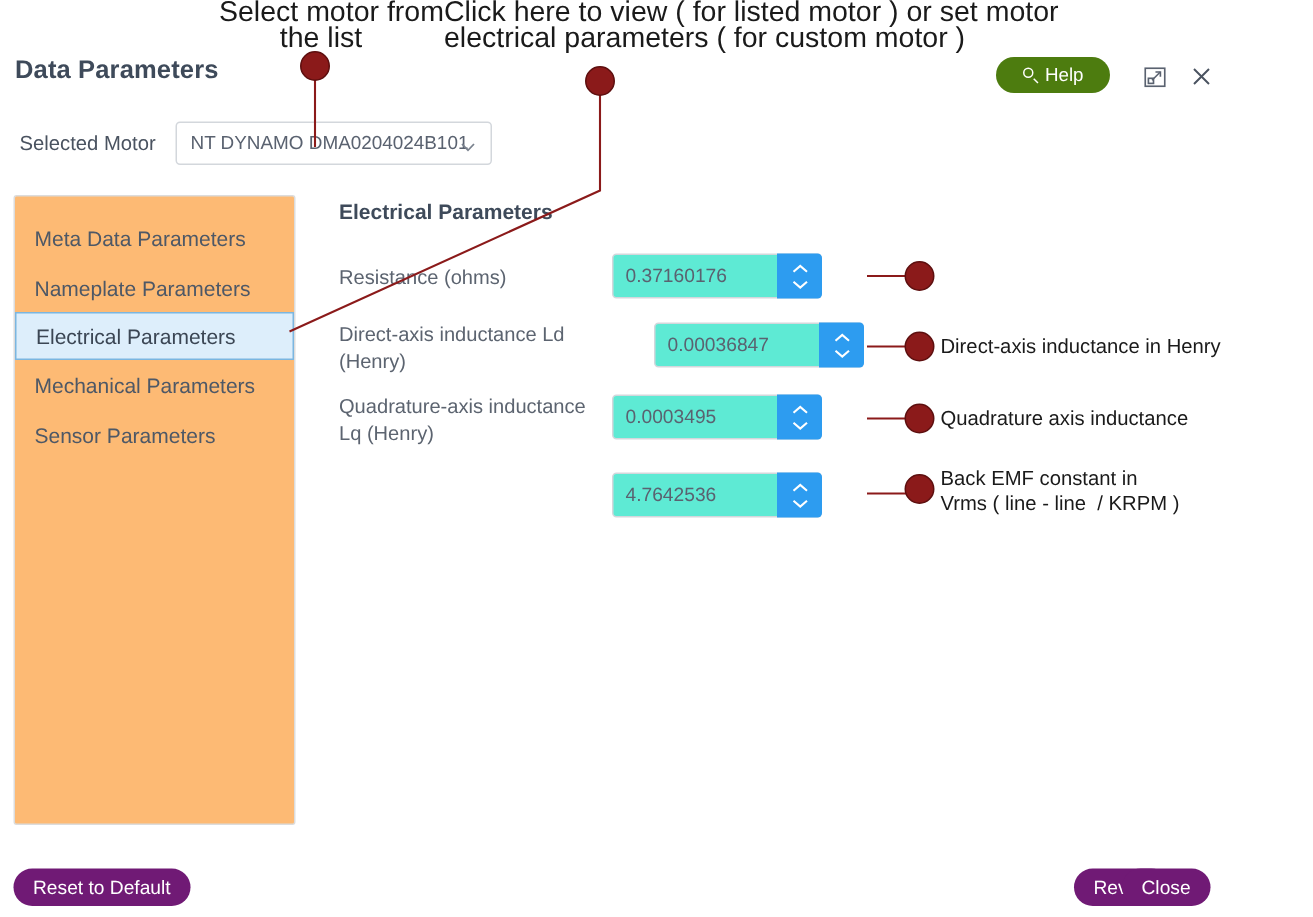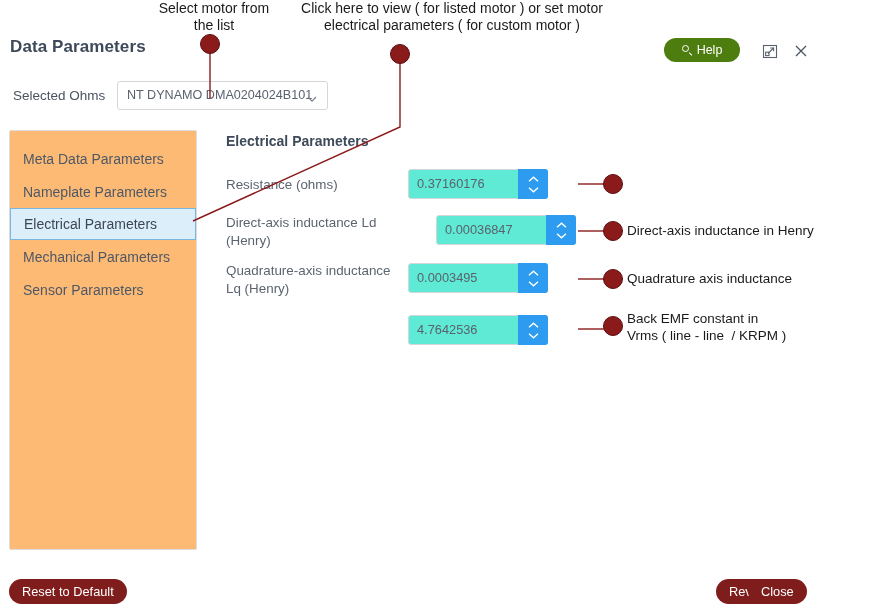--- a/index.html
+++ b/index.html
@@ -27,21 +27,21 @@
     position: absolute;
     left: 0; top: 0;
     width: 875px;
     height: 611px;
     pointer-events: none;
     z-index: 40;
   }
   .anno-text {
     position: absolute;
     font-family: "Liberation Sans", sans-serif;
-    font-size: 14px;
+    font-size: 19px;
     color: #1a1a1a;
     line-height: 17px;
     z-index: 45;
     white-space: pre;
   }
   .anno-top-1 {
     left: 146px;
     top: 0px;
     width: 136px;
     text-align: center;
@@ -259,21 +259,21 @@
     align-items: center;
     justify-content: center;
     gap: 1px;
     cursor: pointer;
   }
   .spin-btns .cv { width: 13px; height: 9px; display:block; }
 
   
   .pill {
     position: absolute;
-    background: #7f1d1d;
+    background: #701a75;
     color: #ffffff;
     border: none;
     border-radius: 13px;
     font-family: "Liberation Sans", sans-serif;
     font-size: 12.8px;
     height: 25px;
     cursor: pointer;
     padding: 0 13px;
     white-space: nowrap;
   }
@@ -301,21 +301,21 @@
       <rect x="5.6" y="11.2" width="3.4" height="3.4" fill="none" stroke="#5a6270" stroke-width="1.1"></rect>
     </svg>
   </div>
 
   <div class="win-icon icon-close">
     <svg width="20" height="20" viewBox="0 0 20 20">
       <path d="M5 5 L15 15 M15 5 L5 15" stroke="#4a5360" stroke-width="1.3" fill="none"></path>
     </svg>
   </div>
 
-  <div class="sel-label">Selected Ohms</div>
+  <div class="sel-label">Selected Motor</div>
   <div class="motor-select">
     <span class="val">NT DYNAMO DMA0204024B101</span>
     <span class="chev">
       <svg width="12" height="12" viewBox="0 0 12 12">
         <path d="M2 4 L6 8.2 L10 4" stroke="#7a828e" stroke-width="1.2" fill="none"></path>
       </svg>
     </span>
   </div>
 
   <div class="list-panel">

